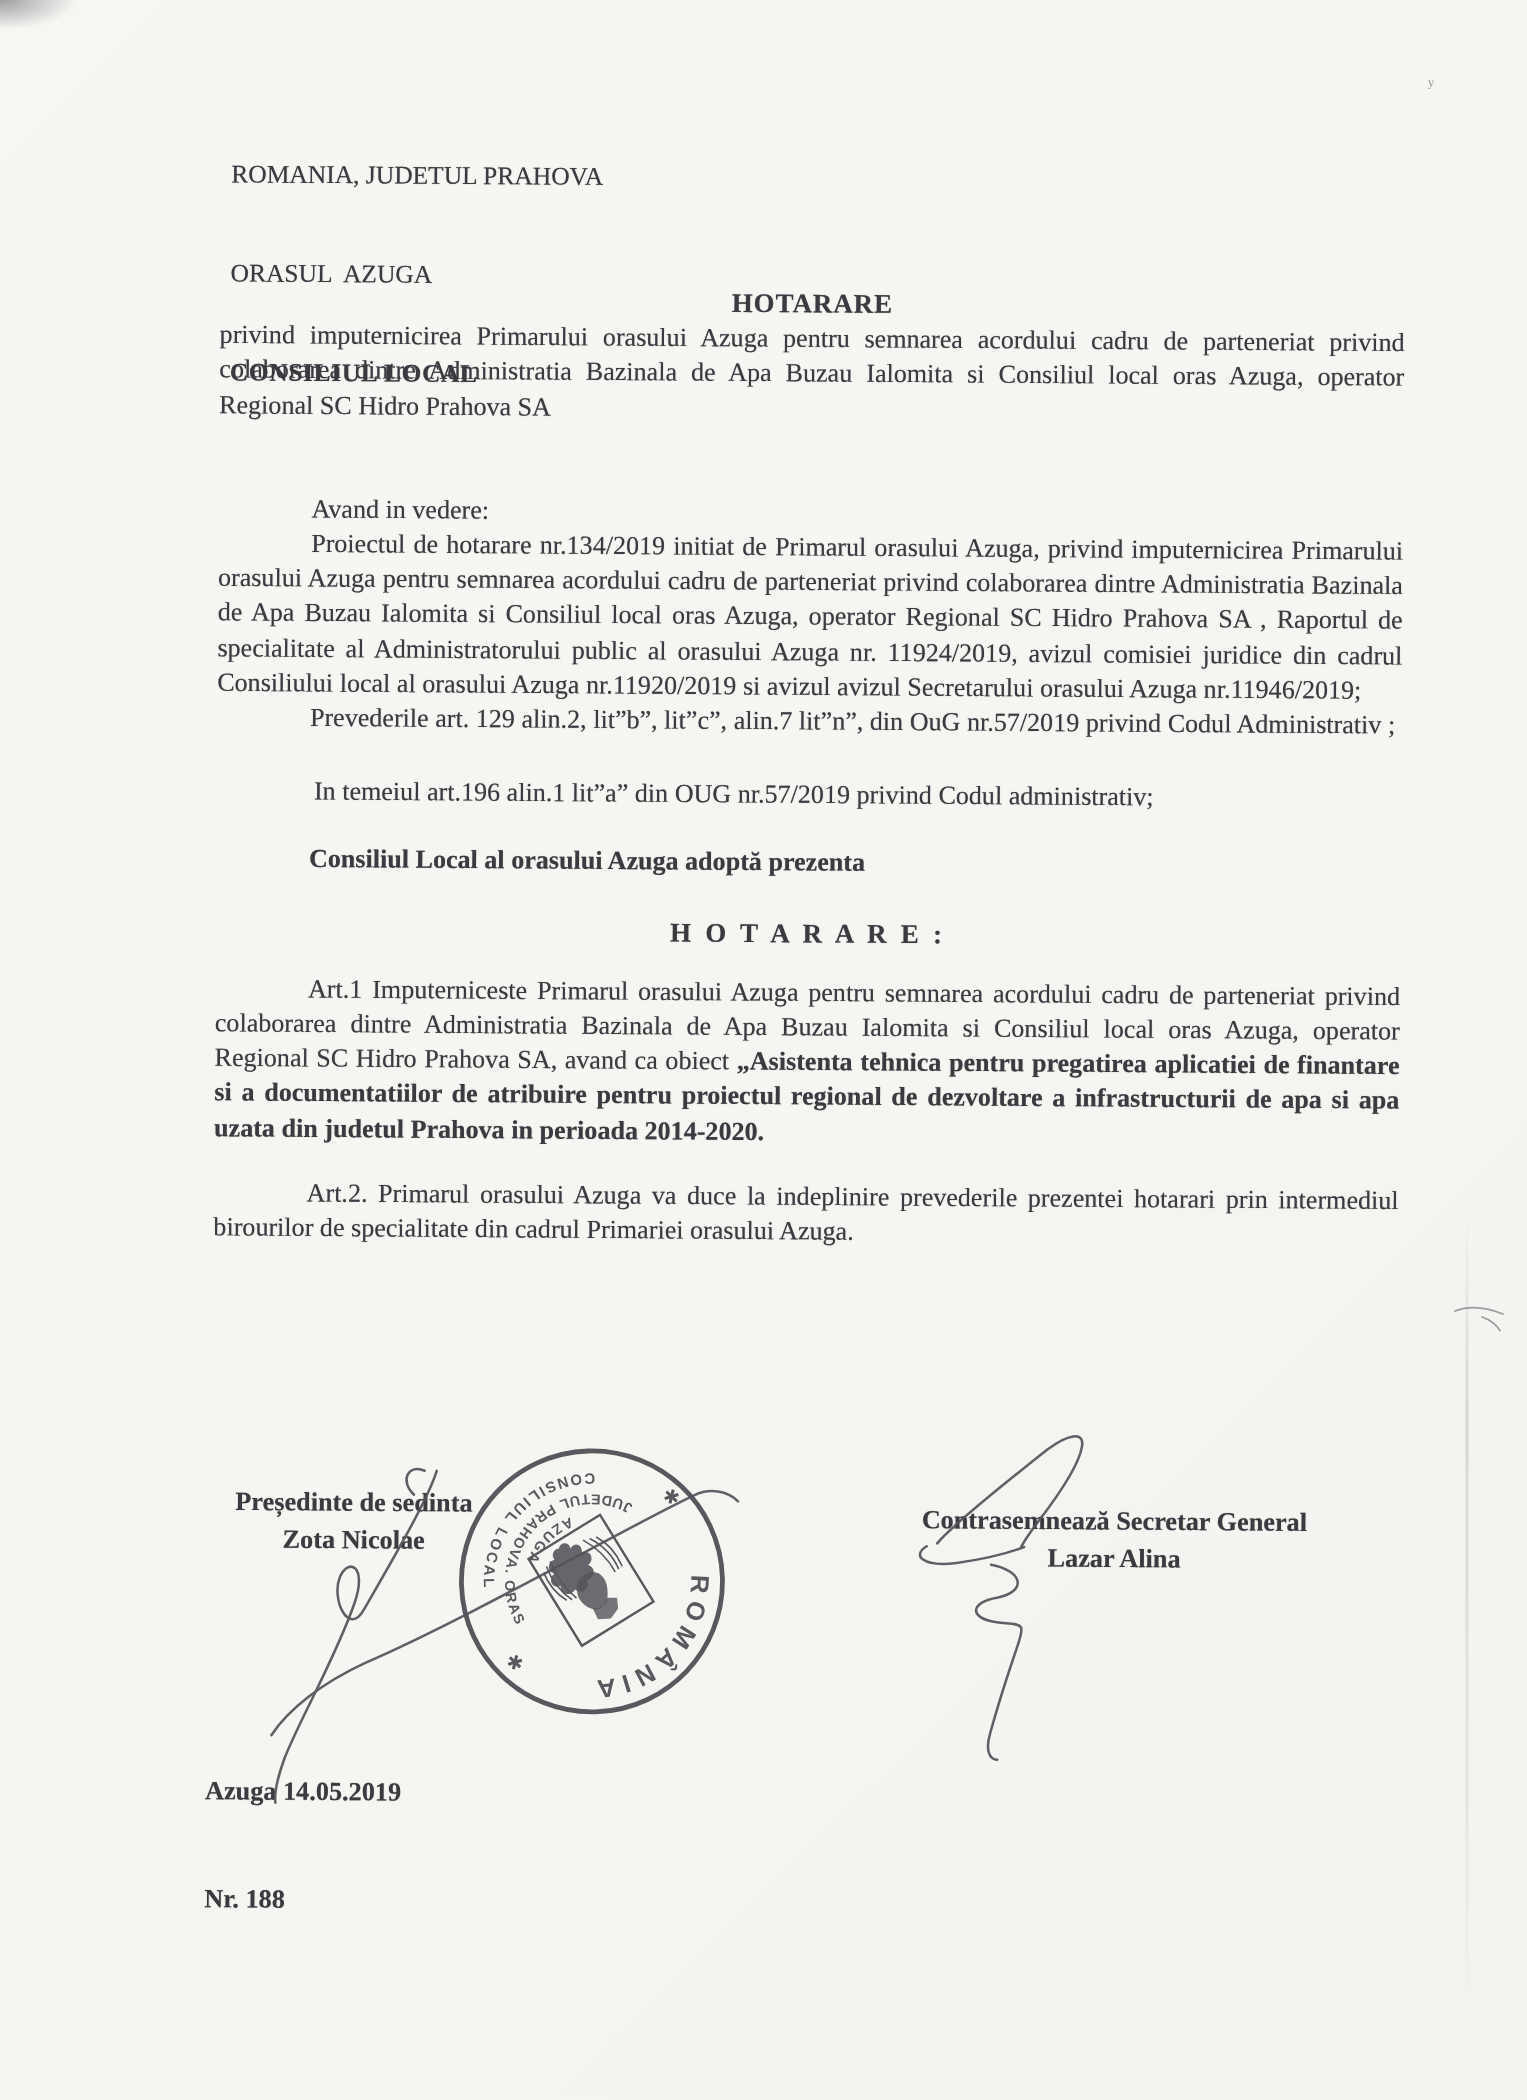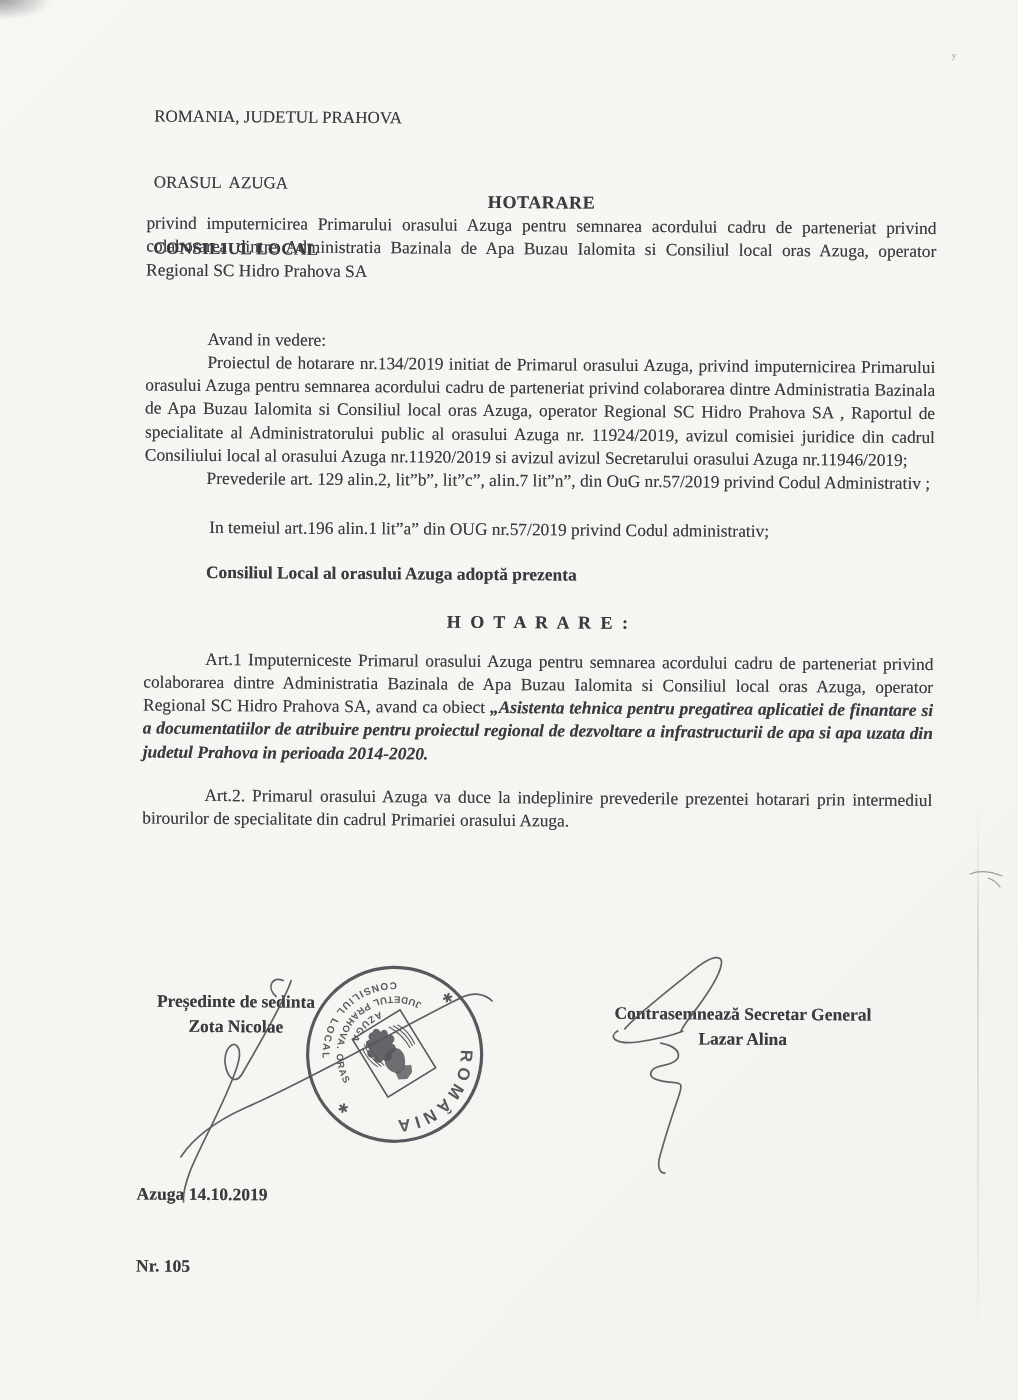--- a/index.html
+++ b/index.html
@@ -20,21 +20,21 @@
   
   .doc-header{position:absolute;left:155px;top:64px;font-size:17px;line-height:22px;white-space:pre;}
   .doc-header .b{font-weight:700;letter-spacing:0.4px;}
   
   .column{position:absolute;left:148px;top:191px;width:790px;font-size:17.4px;line-height:23.2px;}
   .column p{margin:0;}
   .center{text-align:center;}
   .just{text-align:justify;}
   .ind{text-indent:62px;}
   .b{font-weight:400;}
-  .bi{font-weight:700;font-style:italic;}
+  .bi{font-weight:700;}
   .doc-title{font-weight:700;font-size:18px;letter-spacing:0.6px;}
   .decision-heading{font-weight:700;font-size:18px;letter-spacing:2.5px;}
   .m-recitals{margin-top:46px !important;}
   .m-legal{margin-top:26px !important;margin-left:65px !important;}
   .m-adopt{margin-top:22px !important;margin-left:62px !important;font-weight:700;}
   .m-dheading{margin-top:24px !important;}
   .m-art1{margin-top:16px !important;}
   .m-art2{margin-top:20px !important;}
   
   .sig-block{position:absolute;text-align:center;font-weight:700;font-size:17.5px;line-height:25px;}
@@ -86,22 +86,22 @@
     <div class="sig-block sig-left txt">
       <div>Președinte de sedinta</div>
       <div>Zota Nicolae</div>
     </div>
     <div class="sig-block sig-right txt">
       <div>Contrasemnează  Secretar General</div>
       <div>Lazar Alina</div>
     </div>
 
     <div class="doc-footer txt">
-      <div>Azuga 14.10.2019</div>
-      <div>Nr. 105</div>
+      <div>Azuga 14.05.2019</div>
+      <div>Nr. 188</div>
     </div>
 
     <div class="stamp">
       <svg width="182" height="182" viewBox="0 0 182 182">
         <defs>
           <path id="arcTopBig" d="M 25,91 A 66,66 0 0 1 157,91"></path>
           <path id="arcBotOuter" d="M 19,91 A 72,72 0 0 0 163,91"></path>
           <path id="arcBotMid" d="M 33,91 A 58,58 0 0 0 149,91"></path>
           <path id="arcBotIn" d="M 46,91 A 45,45 0 0 0 136,91"></path>
         </defs>

